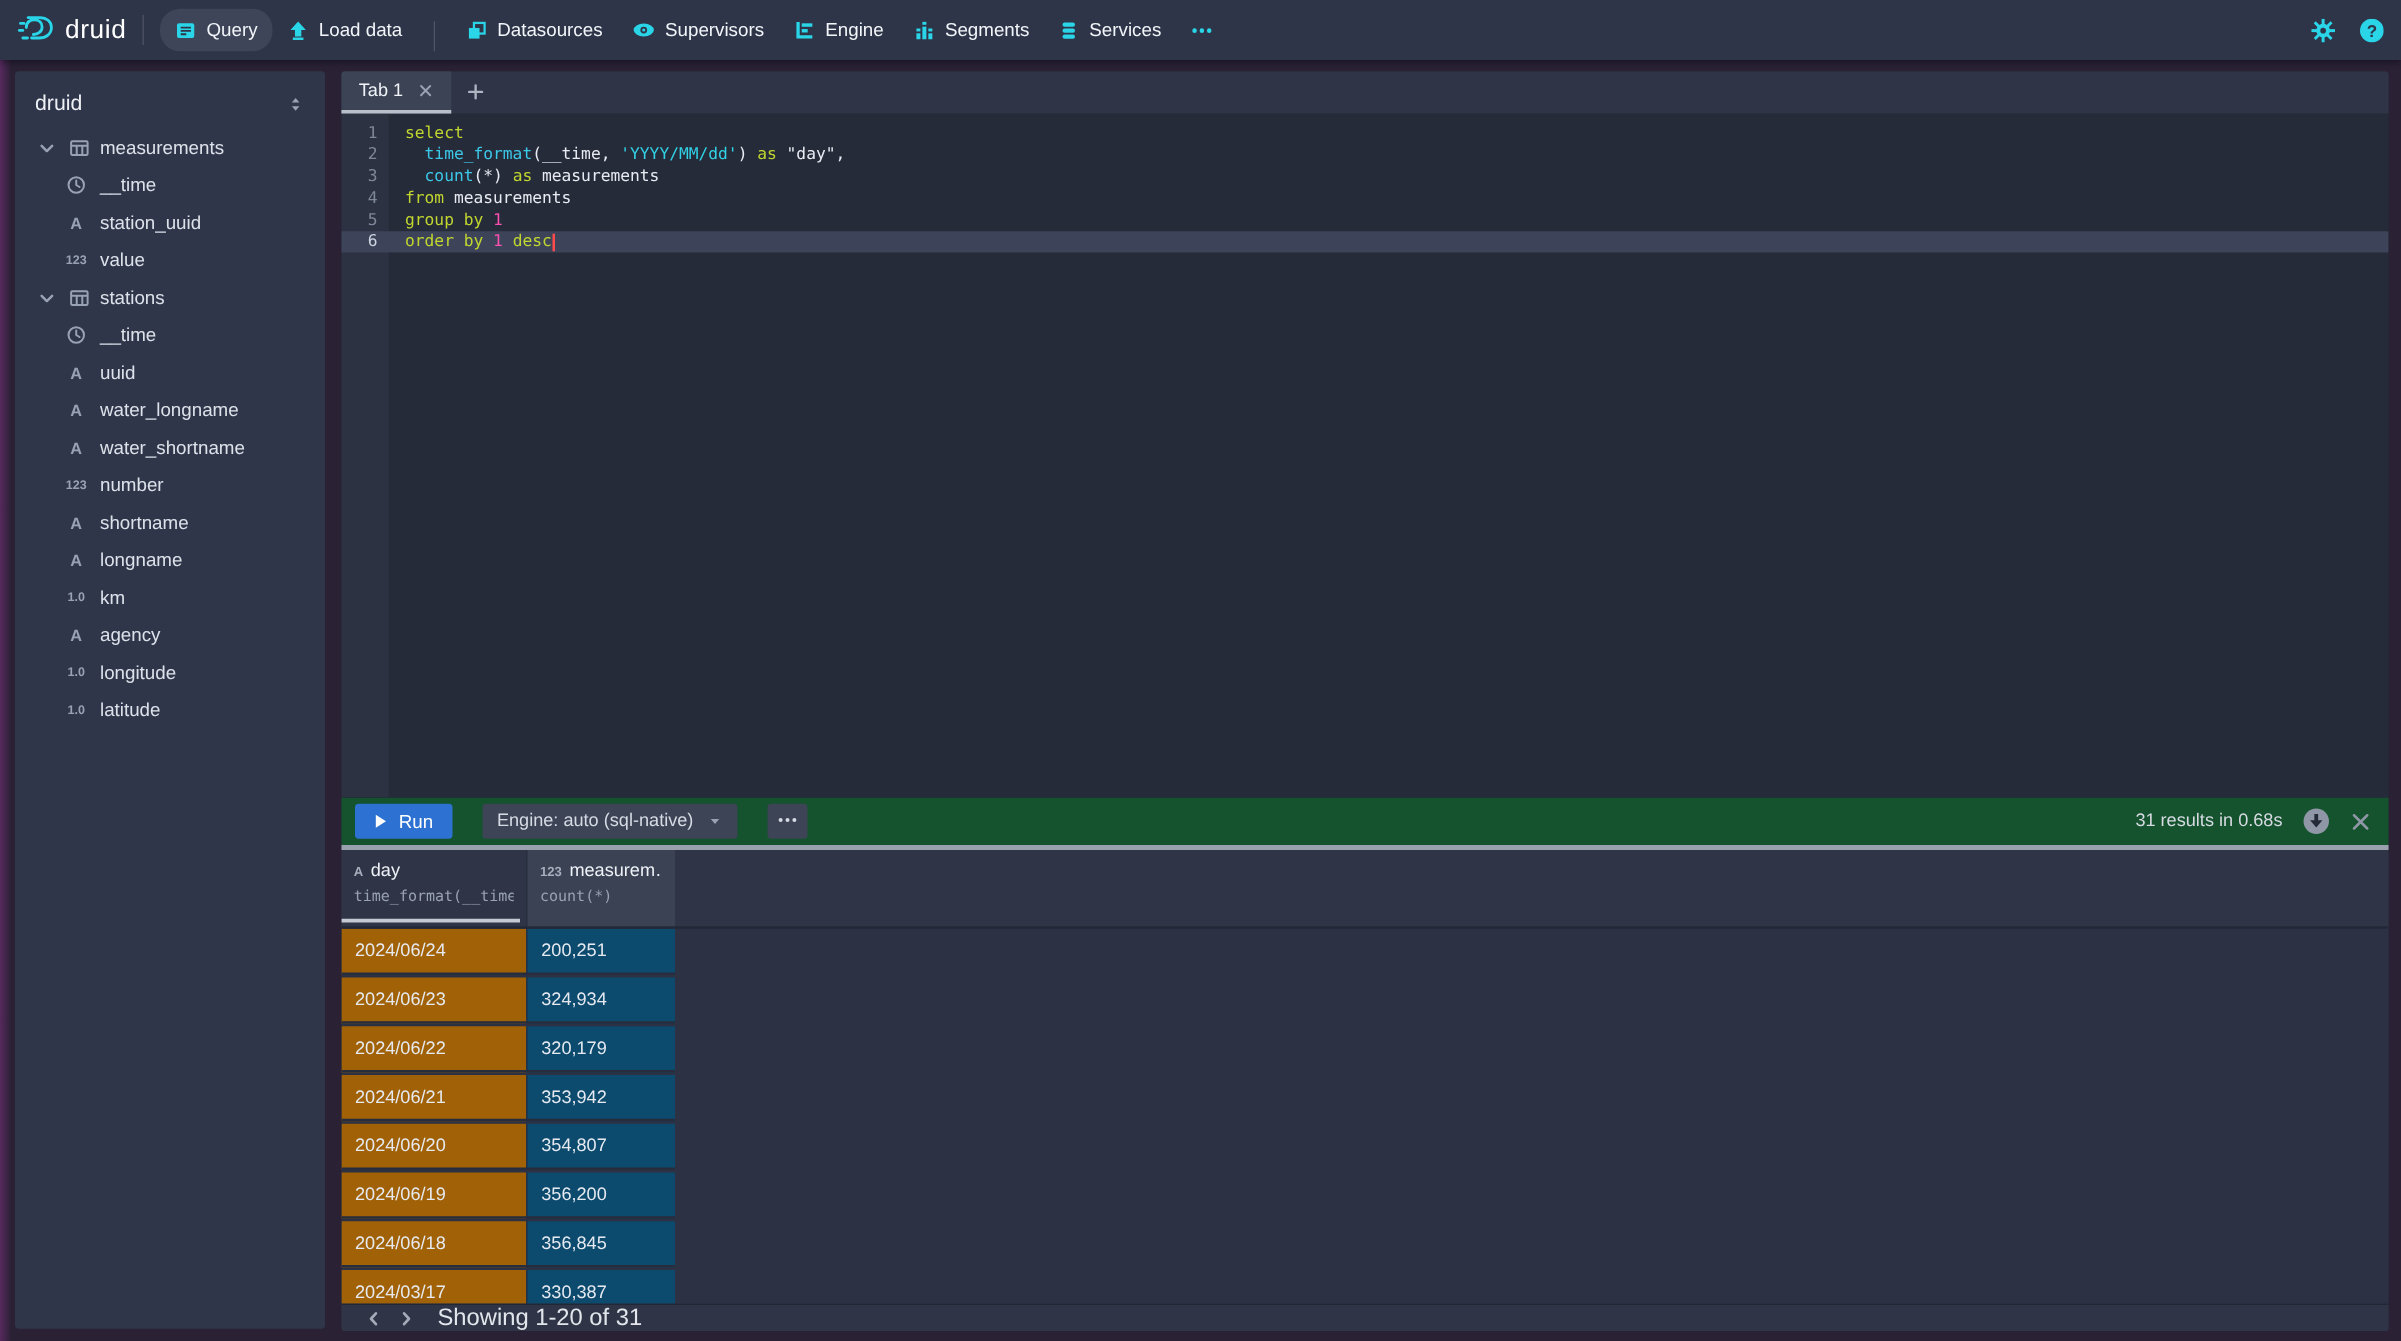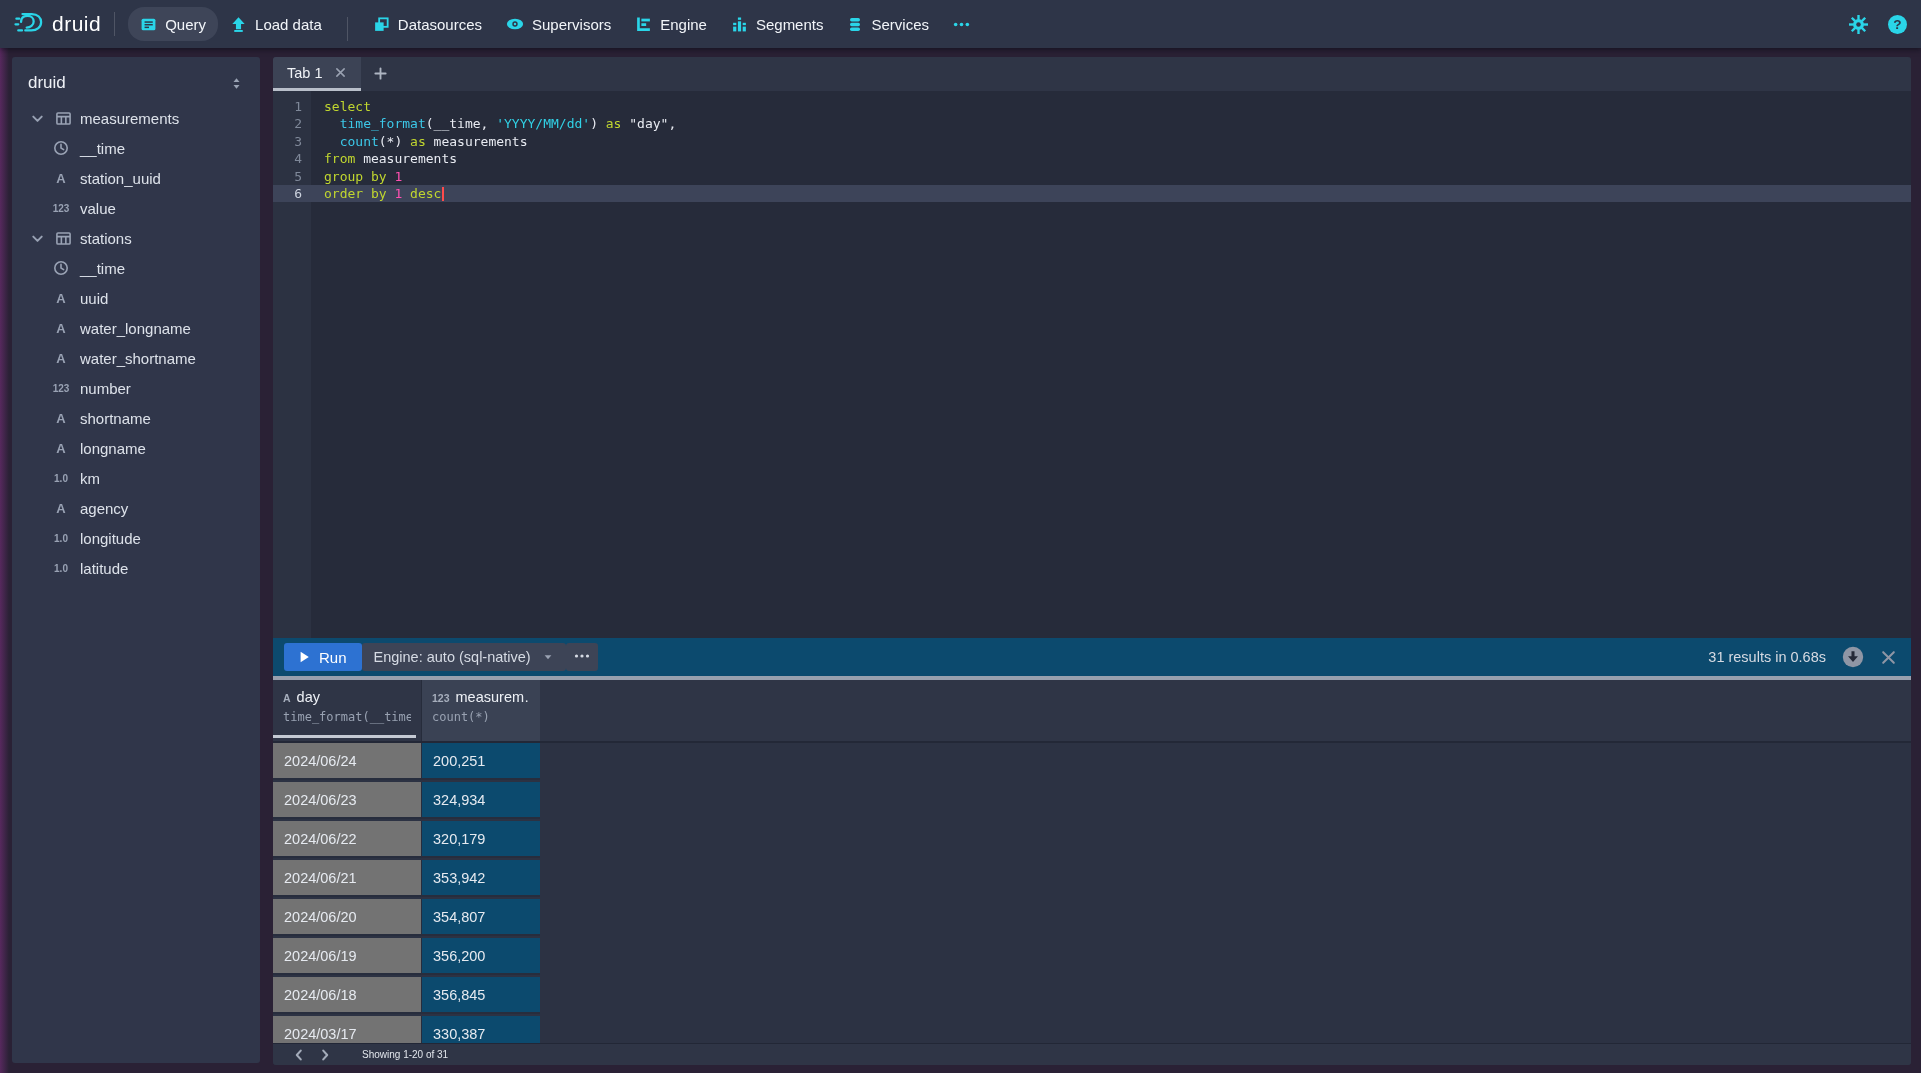--- a/index.html
+++ b/index.html
@@ -69,22 +69,22 @@
   .code-text { padding-left:13px; white-space:pre; color:#e8ebf2; }
   .tok-k { color:#c0d62f; }
   .tok-f { color:#3cc8e8; }
   .tok-s { color:#31d2e6; }
   .tok-n { color:#ff4fb1; }
   .tok-p { color:#e8ebf2; }
   .cursor { display:inline-block; width:2px; height:14px; background:#ff4b4b;
     vertical-align:text-bottom; margin-left:1px; }
 
   
-  .runbar { height:38px; background:#0c4a6e; display:flex; align-items:center;
-    padding:0 14px 0 11px; gap:0; flex:none;justify-content:flex-end; }
+  .runbar { height:38px; background:#14532d; display:flex; align-items:center;
+    padding:0 14px 0 11px; gap:24px; flex:none;justify-content:flex-end; }
   .run-btn { height:28px; background:#2d72d2; border:none; border-radius:3px;
     color:#ffffff; font-size:15px; font-family:inherit; display:flex; align-items:center;
     gap:9px; padding:0 15px; cursor:pointer; }
   .run-btn .icon { display:flex; }
   .engine-btn { height:28px; background:#3d4456; border:none; border-radius:3px;
     color:#d6dbe4; font-size:14.5px; font-family:inherit; display:flex; align-items:center;
     gap:11px; padding:0 12px; cursor:pointer; }
   .engine-btn .icon { color:#9aa2b2; display:flex; }
   .more-btn { height:28px; width:32px; background:#3d4456; border:none; border-radius:3px;
     color:#d6dbe4; display:flex; align-items:center; justify-content:center; cursor:pointer; }
@@ -105,27 +105,27 @@
   .hcell .hname { font-size:14.5px; color:#eef1f6; white-space:nowrap; overflow:hidden; }
   .hcell .htype { font-size:10.5px; font-weight:bold; color:#a6aebc; margin-right:6px; }
   .hcell .hexpr { font-family:"DejaVu Sans Mono", monospace; font-size:12px;
     color:#99a2b2; margin-top:5px; white-space:nowrap; overflow:hidden; }
   .hcell.sorted::after { content:""; position:absolute; left:0; right:5px; bottom:3px;
     height:3px; background:#c4c9d3; }
   .rbody { flex:1; overflow:hidden; }
   .drow { display:flex; height:39px; cursor:default; }
   .dcell { height:37px; line-height:37px; font-size:14.5px; color:#e6eaf0;
     padding:0 11px; border-bottom:2px solid #272d3d; cursor:pointer; }
-  .dcell.c1 { width:148px; flex:none; background:#737373; }
+  .dcell.c1 { width:148px; flex:none; background:#a16207; }
   .dcell.c2 { width:119px; flex:none; background:#0c4a6e; border-left:1px solid #272d3d; }
   .rfooter { height:22px; flex:none; background:#2f3546; border-top:1px solid #222736;
     display:flex; align-items:center; padding-left:13px; }
   .pg-btn { background:none; border:none; color:#a3abb9; display:flex; align-items:center;
     justify-content:center; width:26px; height:22px; cursor:pointer; padding:0; }
-  .pg-text { font-size:10px; color:#e2e6ec; margin-left:24px; }
+  .pg-text { font-size:19px; color:#e2e6ec; margin-left:12px; }
 </style>
 </head>
 <body>
 
 <div class="page-left-glow"></div>
 
 <header class="navbar">
   <div class="logo">
     <span class="icon">
       <svg width="30" height="28" viewBox="0 0 32 30" fill="none" stroke="#2ad5e8" stroke-width="2.4" stroke-linecap="round">

